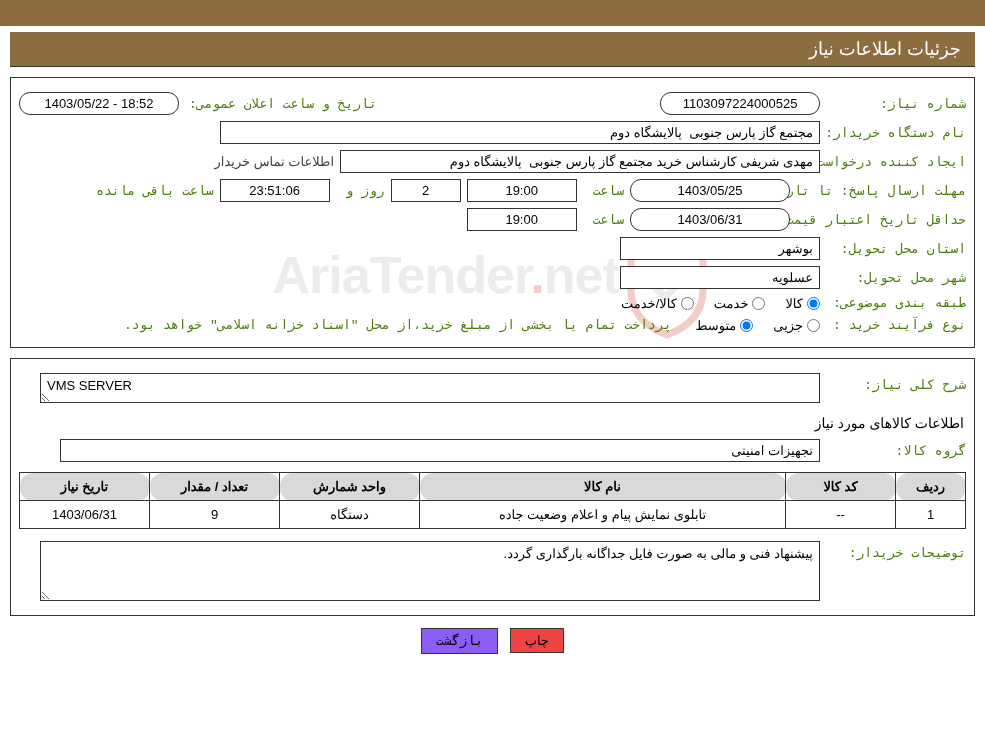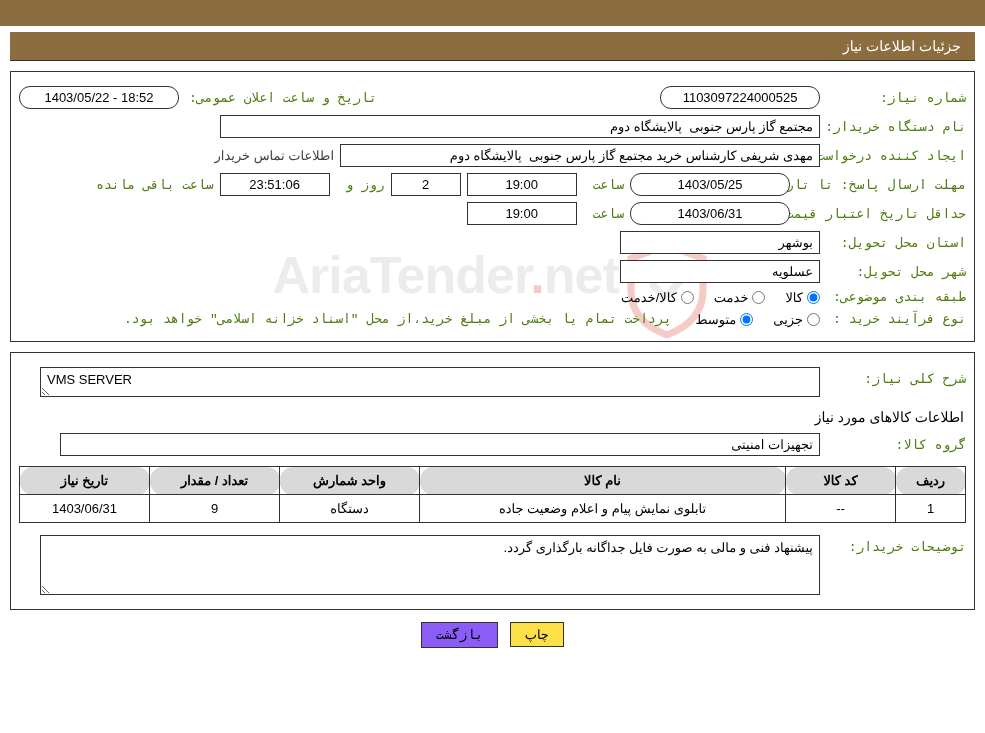--- a/index.html
+++ b/index.html
@@ -15,21 +15,21 @@
 }
 .brown-bar-top {
   height: 26px;
   background: #8c6d40;
   width: 100%;
 }
 .title-bar {
   background: #8c6d40;
   color: #fff;
   padding: 6px 14px;
-  font-size: 14px;
+  font-size: 18px;
   border-bottom: 1px solid #333;
   margin: 6px 10px 0 10px;
 }
 .outer-panel {
   border: 1px solid #333;
   margin: 10px;
   padding: 8px;
 }
 .field-row {
   display: flex;
@@ -122,21 +122,21 @@
 }
 .btn {
   border: 1px solid #333;
   padding: 4px 14px;
   font-family: Tahoma, Arial, sans-serif;
   font-size: 13px;
   cursor: pointer;
   margin: 0 4px;
 }
 .btn-print {
-  background: #fde047;
+  background: #ef4444;
 }
 .btn-back {
   background: #8b5cf6;
   font-family: Liberation Mono, monospace;
 }
 .ltr-input { direction: ltr; text-align: center; }
 
 
 .watermark {
   position: absolute;

